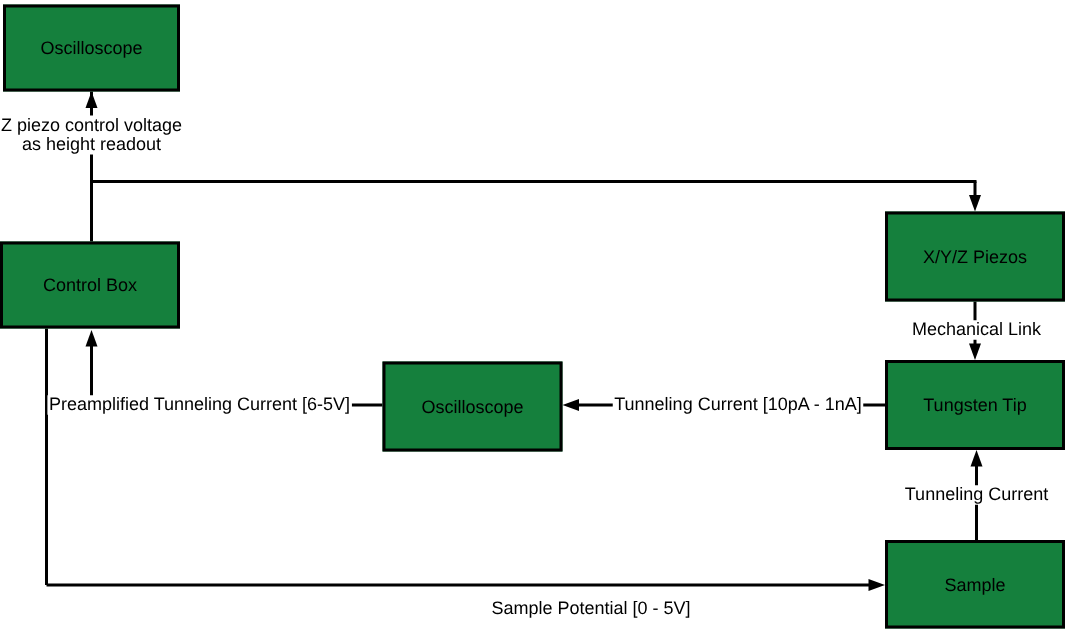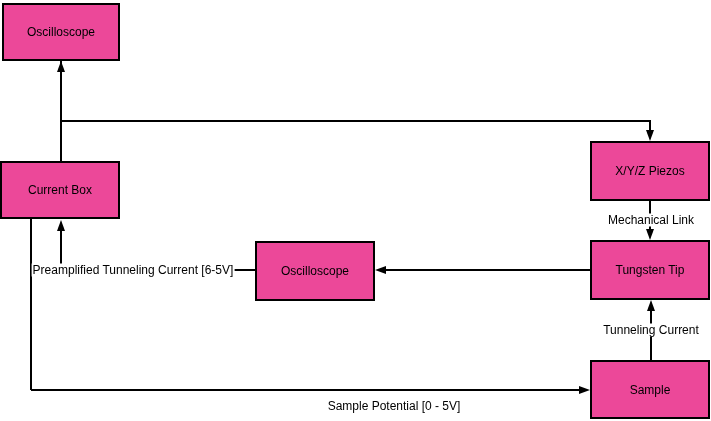--- a/index.html
+++ b/index.html
@@ -13,21 +13,21 @@
     height: 421px;
     background: #ffffff;
     font-family: "Liberation Sans", sans-serif;
     font-size: 12px;
     color: #000000;
     overflow: hidden;
   }
   .box {
     position: absolute;
     box-sizing: border-box;
-    background: #ec4899;
+    background: #15803d;
     border: 2px solid #000000;
     display: flex;
     align-items: center;
     justify-content: center;
     text-align: center;
     white-space: nowrap;
   }
   .line {
     position: absolute;
     background: #000000;
@@ -107,31 +107,34 @@
 
   <div class="arrow up" id="a-osc"></div>
   <div class="arrow down" id="a-piezo"></div>
   <div class="arrow down" id="a-tip"></div>
   <div class="arrow left" id="a-pre"></div>
   <div class="arrow up" id="a-ctrl"></div>
   <div class="arrow right" id="a-sample"></div>
   <div class="arrow up" id="a-tip-bot"></div>
 
   <div class="elabel" id="e-readout">
+    <div>Z piezo control voltage</div>
+    <div>as height readout</div>
   </div>
   <div class="elabel" id="e-mech">Mechanical Link</div>
+  <div class="elabel" id="e-tunnel">Tunneling Current [10pA - 1nA]</div>
   <div class="elabel" id="e-preamp">Preamplified Tunneling Current [6-5V]</div>
   <div class="elabel" id="e-samplepot">Sample Potential [0 - 5V]</div>
   <div class="elabel" id="e-tc">Tunneling Current</div>
 
   <div class="box" id="b-osc">
     <span>Oscilloscope</span>
   </div>
   <div class="box" id="b-ctrl">
-    <span>Current Box</span>
+    <span>Control Box</span>
   </div>
   <div class="box" id="b-pre">
     <span>Oscilloscope</span>
   </div>
   <div class="box" id="b-piezo">
     <span>X/Y/Z Piezos</span>
   </div>
   <div class="box" id="b-tip">
     <span>Tungsten Tip</span>
   </div>

